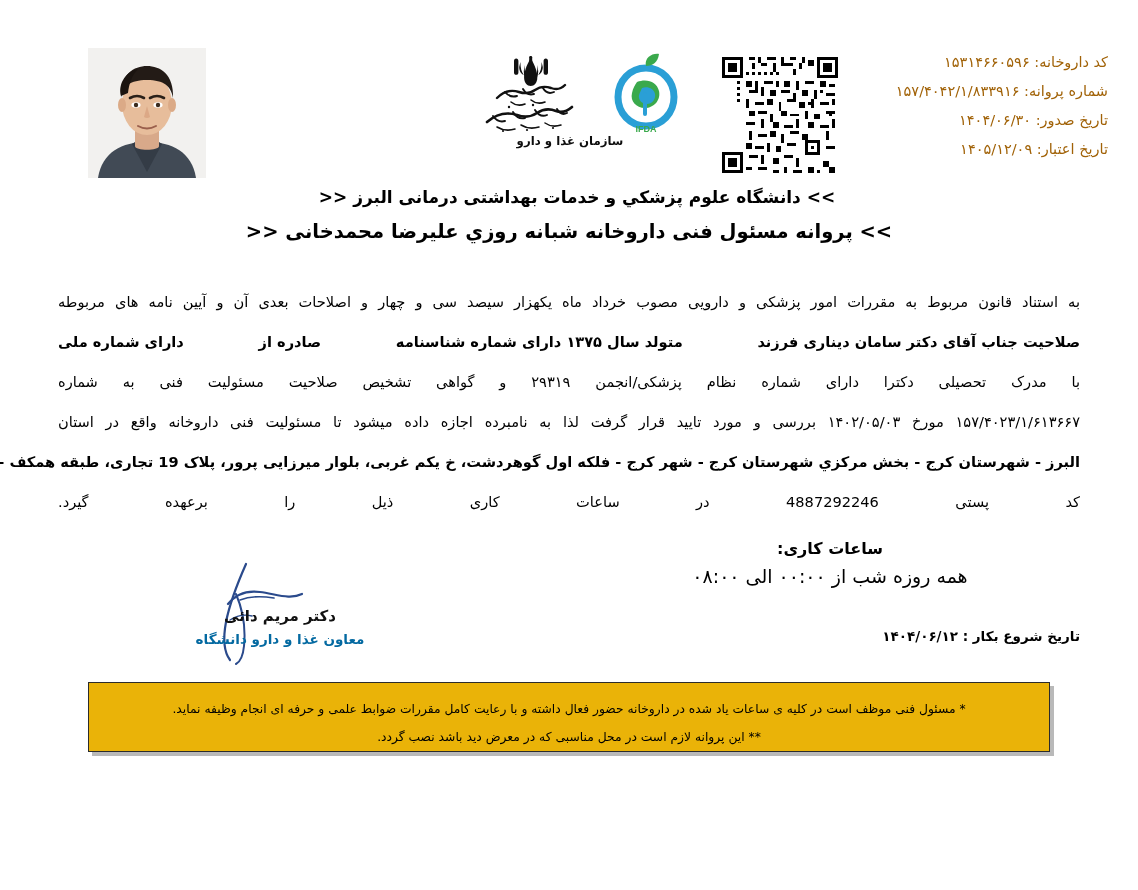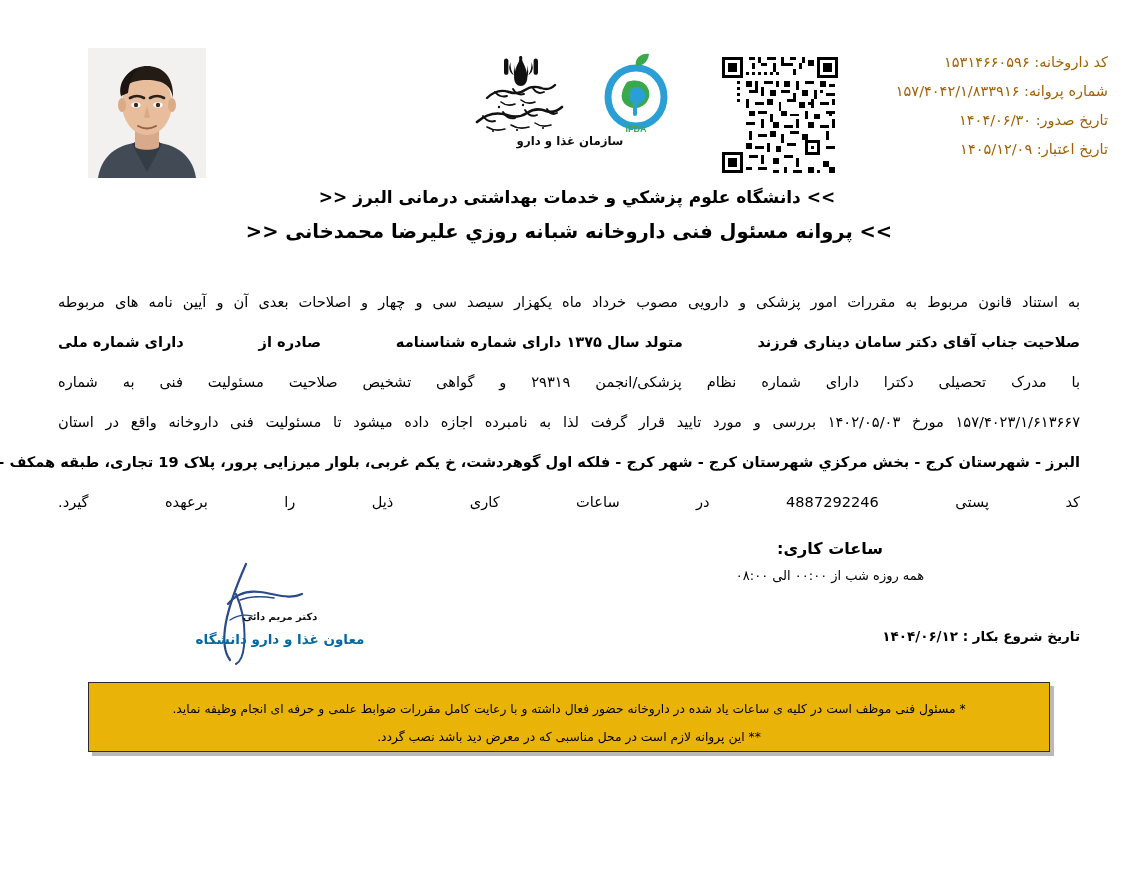--- a/index.html
+++ b/index.html
@@ -48,21 +48,21 @@
     top: 4px;
     left: 455px;
     width: 230px;
     height: 120px;
     text-align: center;
   }
   .logo-row {
     display: flex;
     flex-direction: row-reverse;
     align-items: flex-start;
-    justify-content: center;
+    justify-content: flex-end;
     gap: 20px;
     height: 84px;
   }
   .logo-ifda { width: 78px; }
   .logo-emblem { width: 112px; }
   .logos-caption {
     margin-top: -2px;
     font-size: 11.5px;
     font-weight: bold;
     color: #0d0d0d;
@@ -156,21 +156,21 @@
     direction: rtl;
   }
   .hours-title {
     font-size: 16px;
     font-weight: bold;
     line-height: 28px;
     text-align: center;
     padding-right: 80px;
   }
   .hours-value {
-    font-size: 13px;
+    font-size: 19px;
     line-height: 26px;
     text-align: center;
     padding-right: 80px;
   }
   .start-date {
     position: absolute;
     top: 625px;
     right: 58px;
     font-size: 13.5px;
     font-weight: bold;
@@ -186,21 +186,21 @@
     width: 260px;
     height: 105px;
   }
   .signature svg { position: absolute; top: 0; left: 0; }
   .sig-name {
     position: absolute;
     top: 45px;
     left: 0;
     width: 260px;
     text-align: center;
-    font-size: 10px;
+    font-size: 15px;
     font-weight: bold;
     line-height: 23px;
     color: #111;
   }
   .sig-role {
     position: absolute;
     top: 68px;
     left: 0;
     width: 260px;
     text-align: center;

